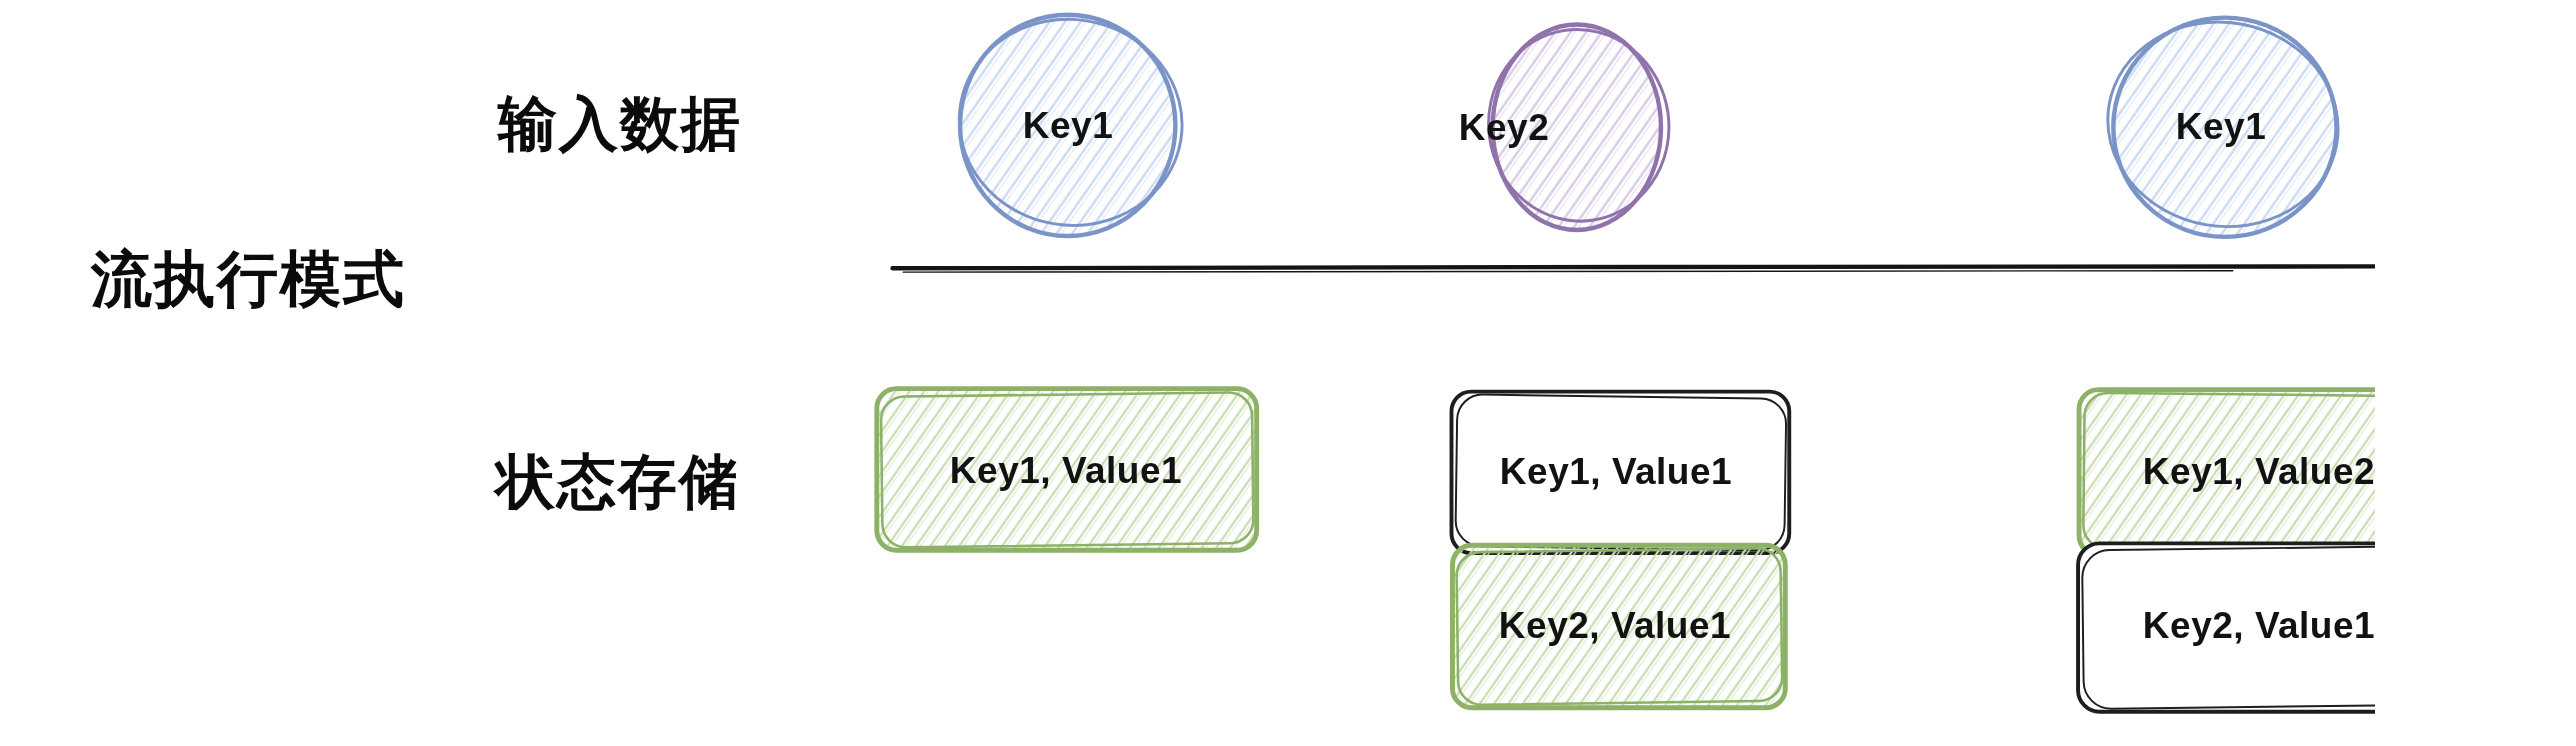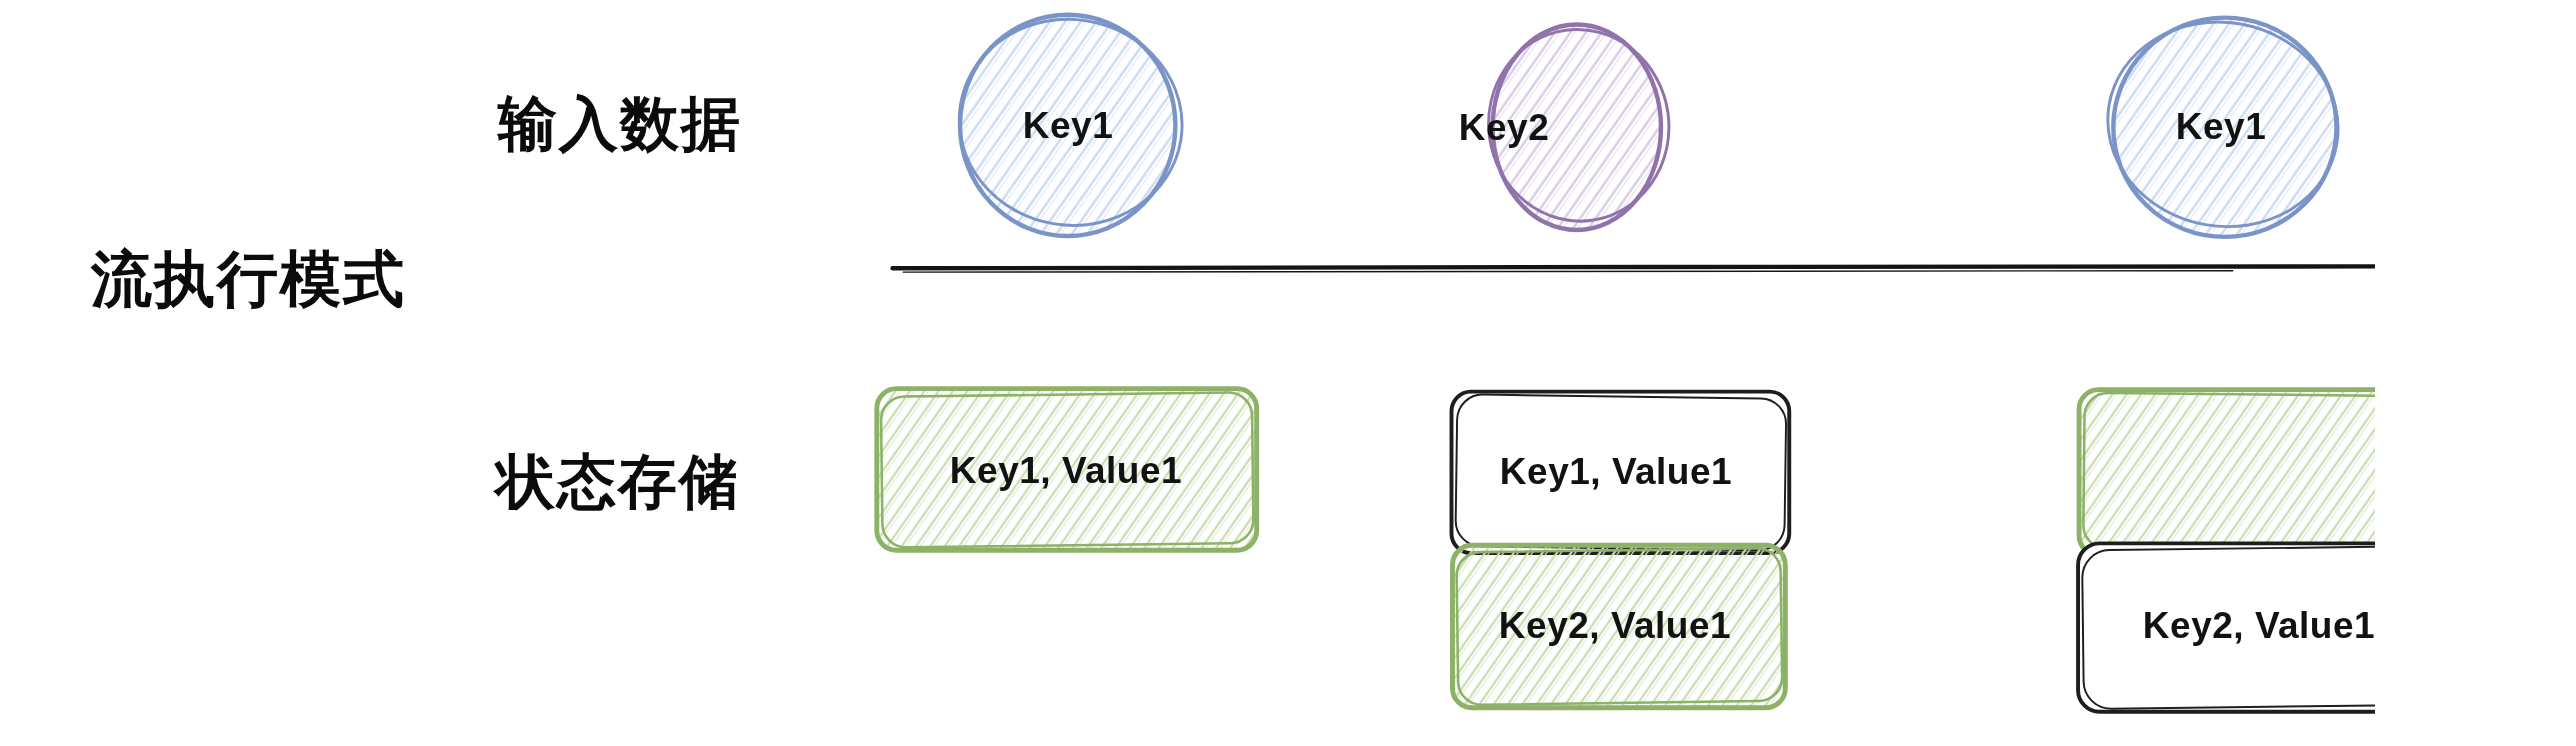--- a/index.html
+++ b/index.html
@@ -111,16 +111,17 @@
   <div class="cn-label lbl-mode">流执行模式</div>
   <div class="cn-label lbl-storage">状态存储</div>
 
   <div class="shape-label" style="left:1068px; top:126px;">Key1</div>
   <div class="shape-label" style="left:1504px; top:128px;">Key2</div>
   <div class="shape-label" style="left:2221px; top:127px;">Key1</div>
 
   <div class="shape-label" style="left:1066px; top:471px;">Key1, Value1</div>
   <div class="shape-label" style="left:1616px; top:472px;">Key1, Value1</div>
   <div class="shape-label" style="left:1615px; top:626px;">Key2, Value1</div>
+  <div class="shape-label" style="left:2259px; top:472px;">Key1, Value2</div>
   <div class="shape-label" style="left:2259px; top:626px;">Key2, Value1</div>
 
 </div>
 
 
 </body></html>

